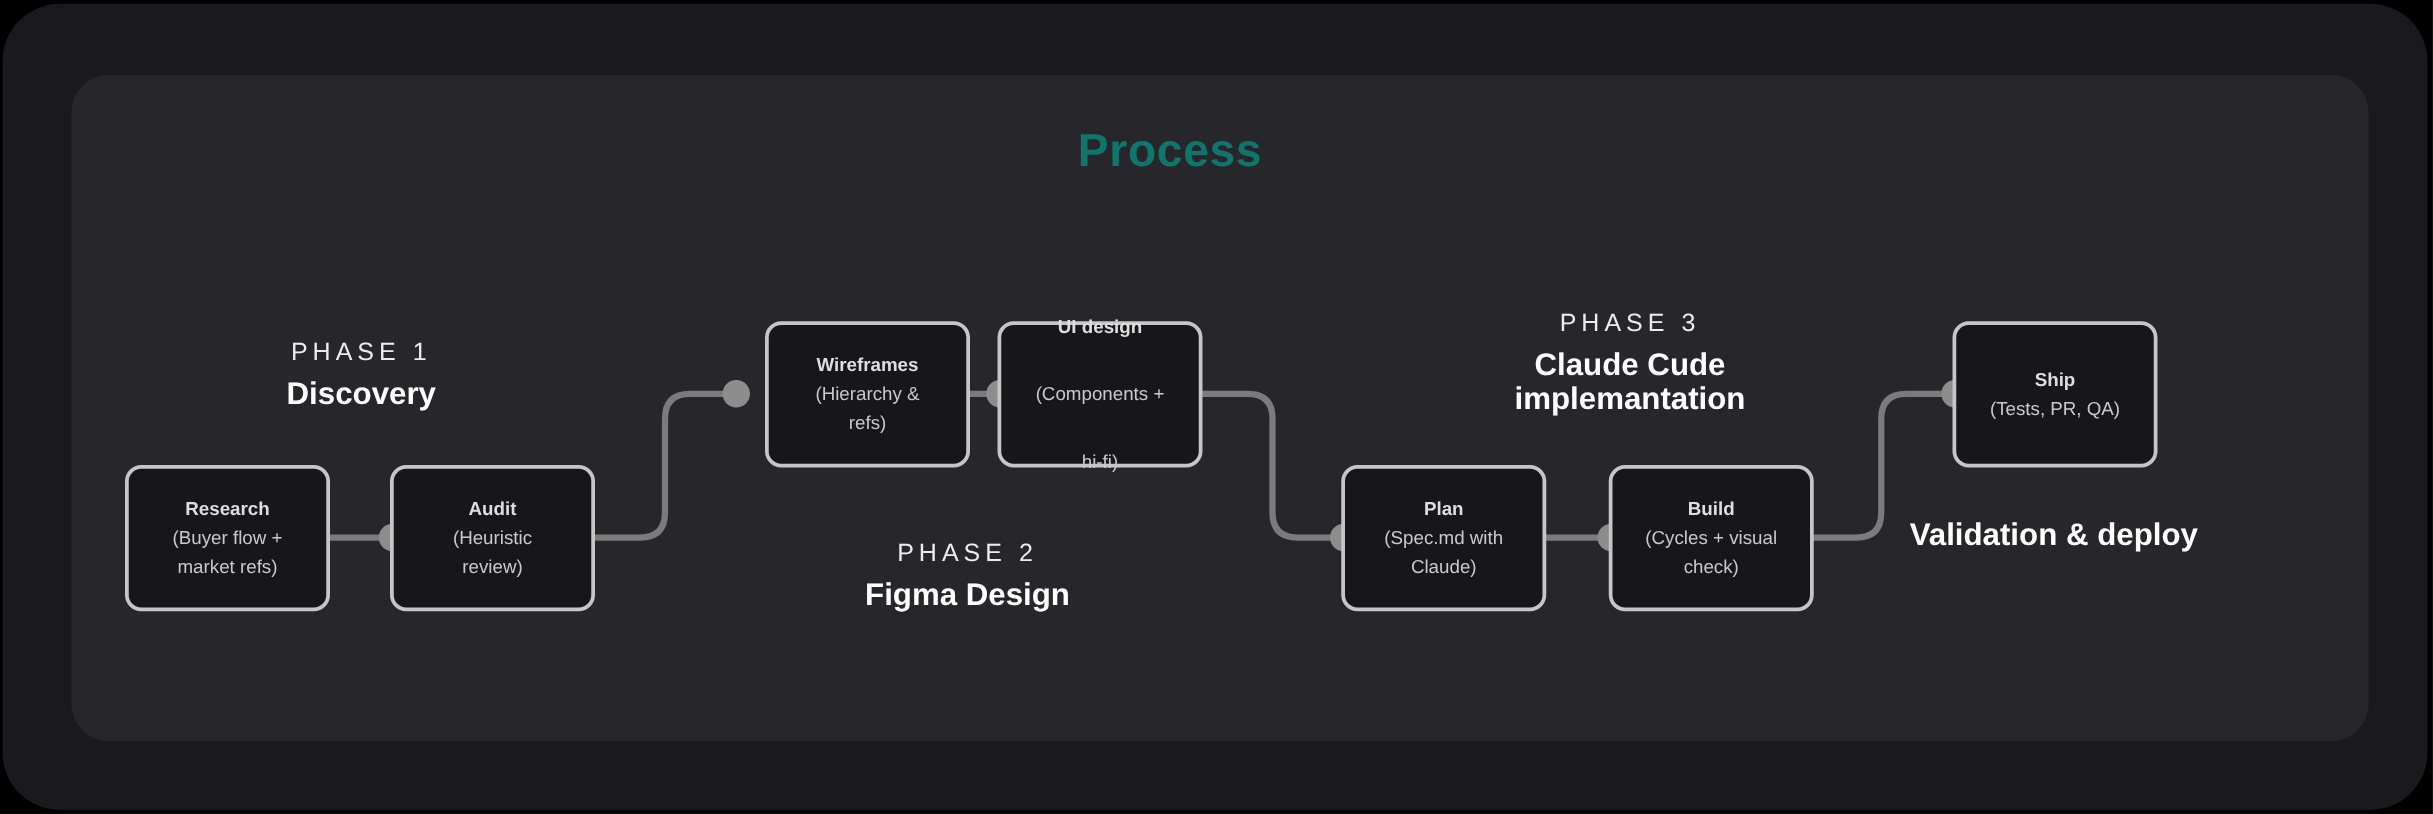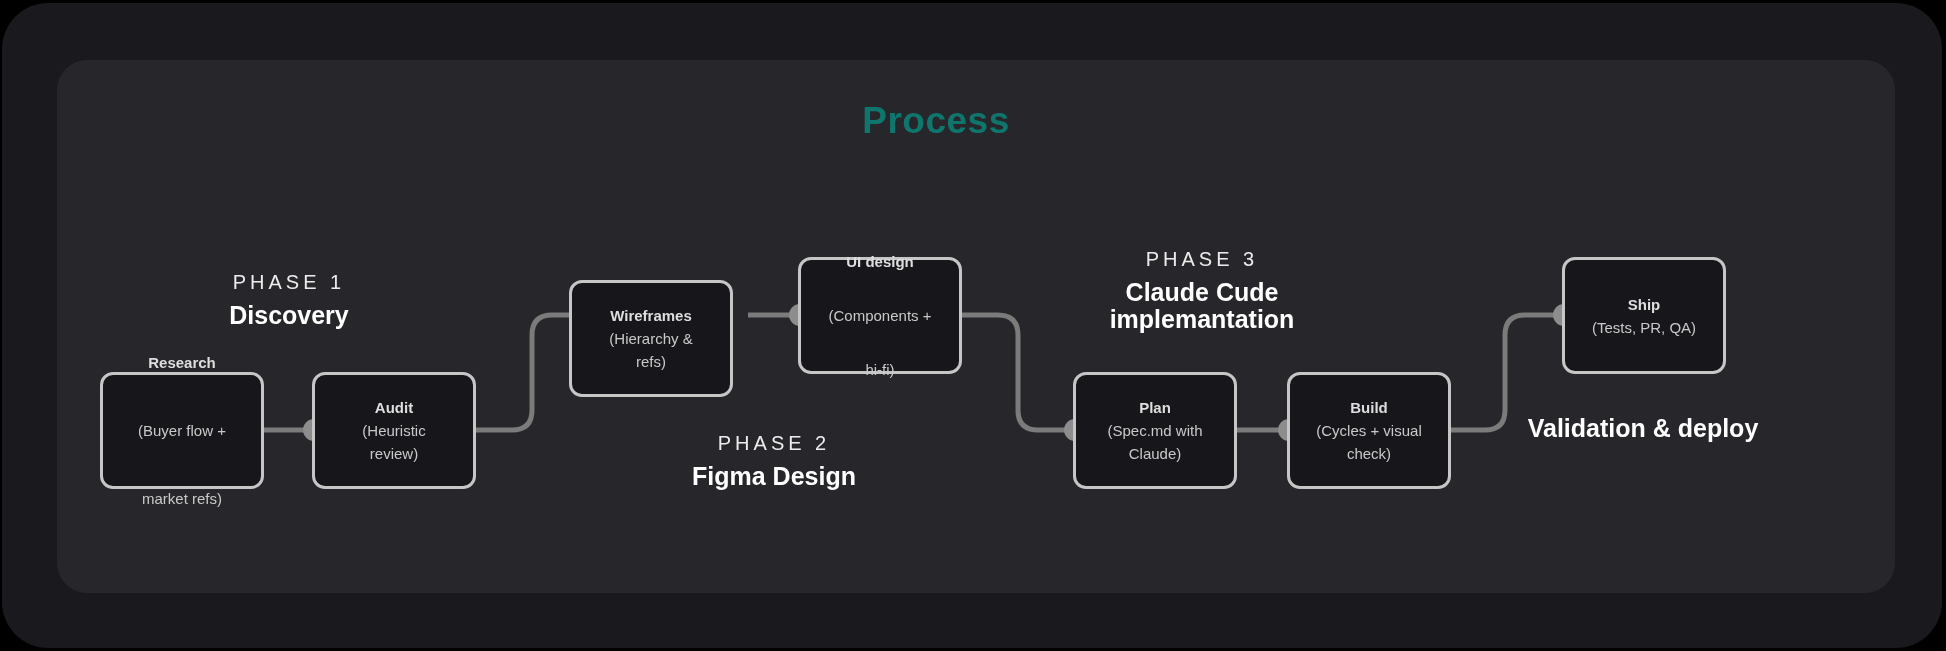--- a/index.html
+++ b/index.html
@@ -36,42 +36,42 @@
     box-sizing:border-box;
     background:#17171b;
     border:3.5px solid #c6c6c6;
     border-radius:13px;
     display:flex; flex-direction:column;
     align-items:center; justify-content:center;
     text-align:center; z-index:2;
   }
   .node-title { font-size:15px; font-weight:700; color:#dedede; line-height:23px; }
   .node-line  { font-size:15px; color:#c9c9c9; line-height:23px; }
-  .n-research   { left:100px;  top:372px;gap:45px; }
+  .n-research   { left:100px;  top:372px; }
   .n-audit      { left:312px;  top:372px; }
-  .n-wireframes { left:569px;  top:257px;margin-top:23px; }
+  .n-wireframes { left:612px;  top:257px; }
   .n-ui-design  { left:798px;  top:257px;gap:31px; }
   .n-plan       { left:1073px; top:372px;text-align:center; }
   .n-build      { left:1287px; top:372px; }
   .n-ship       { left:1562px; top:257px; }
   .phase {
     position:absolute; transform:translateX(-50%);
     text-align:center; z-index:2;
   }
   .phase-label {
     font-size:20px; font-weight:400; color:#ececec;
     letter-spacing:4px; line-height:22px;
   }
   .phase-name {
     margin-top:9px; font-size:25px; font-weight:800;
     color:#ffffff; line-height:27px;
   }
   .p1 { left:289px;  top:271px; }
   .p2 { left:774px;  top:432px; }
-  .p3 { left:1202px; top:248px; width:270px; }
+  .p3 { left:1304px; top:248px; width:270px; }
   .p4 { left:1643px; top:406px; }
 </style>
 </head>
 <body>
 
 <div class="frame">
   <div class="panel"></div>
 </div>
 
 <div class="title">Process</div>

